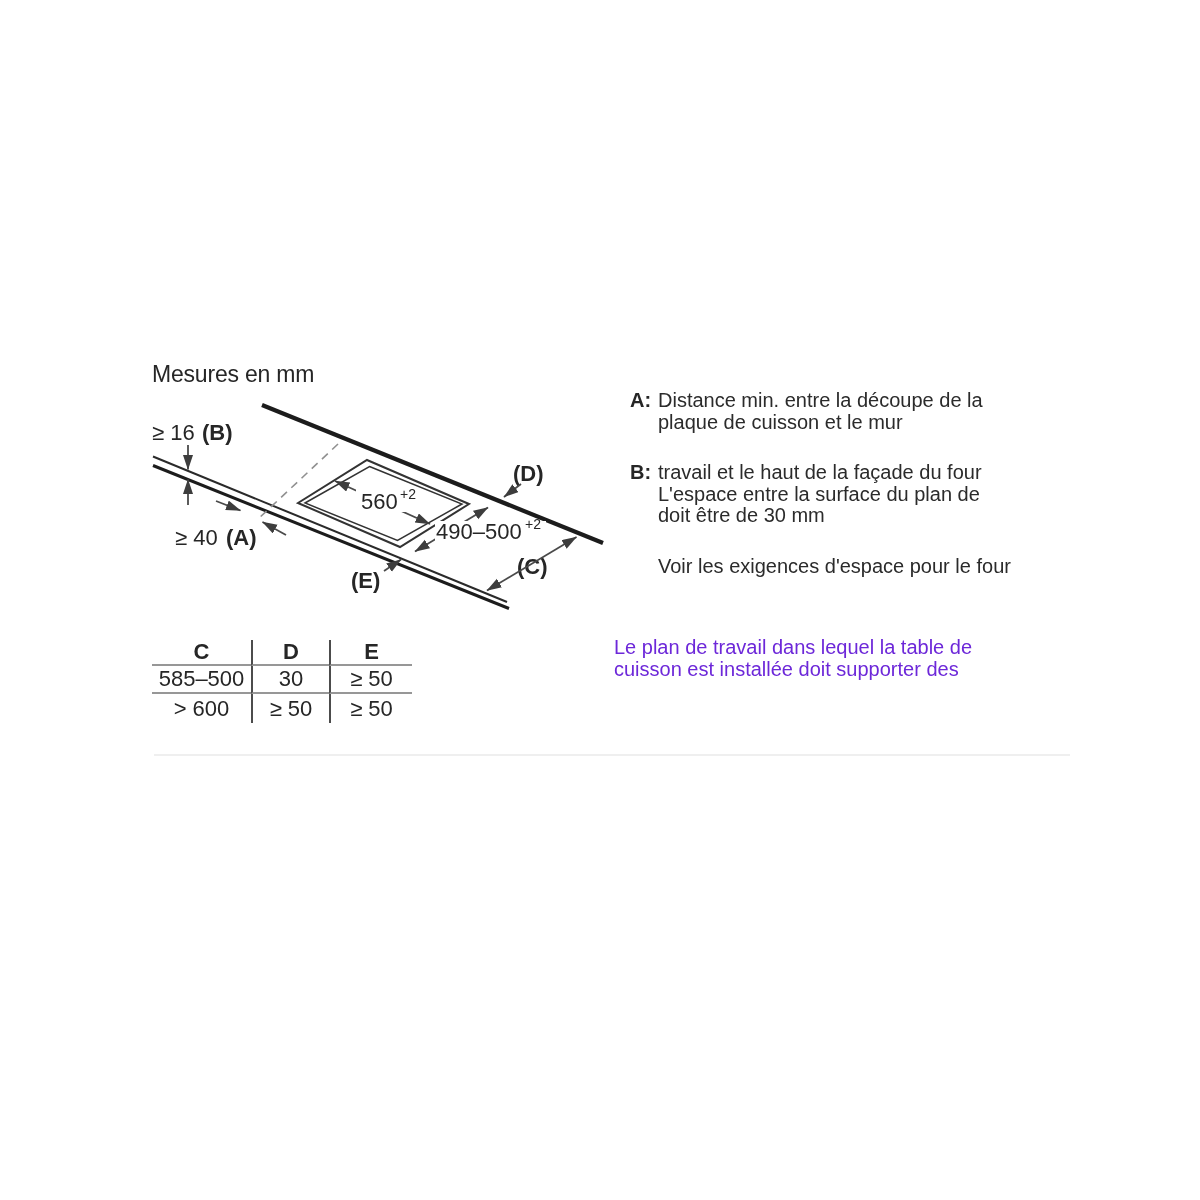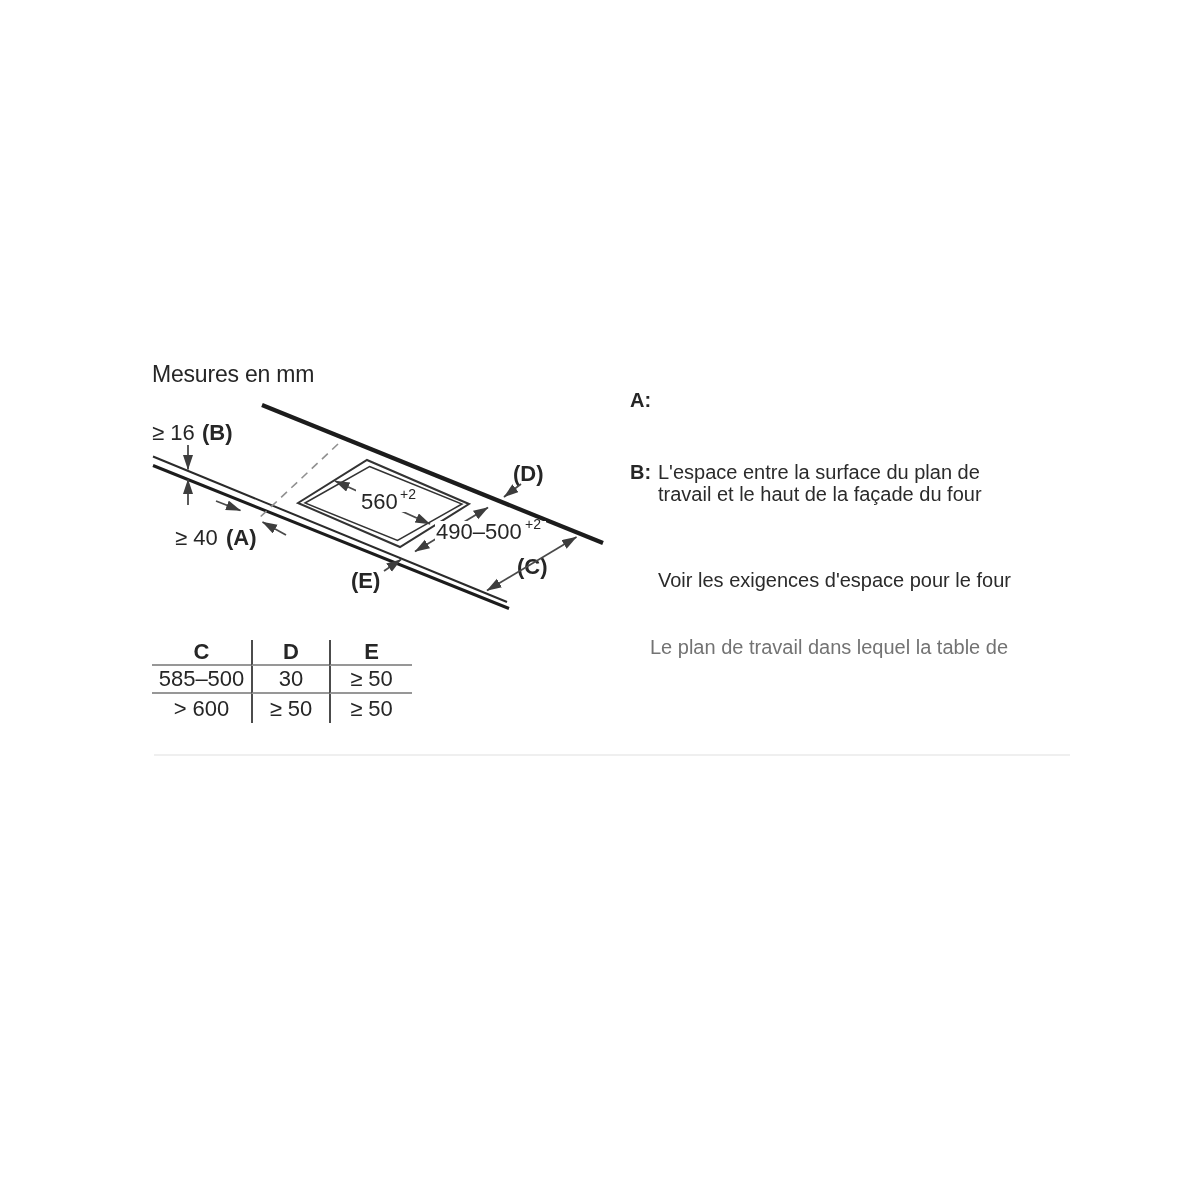--- a/index.html
+++ b/index.html
@@ -12,21 +12,21 @@
     position:absolute;left:152px;top:361px;font-size:23px;letter-spacing:-0.2px;color:#262626;
   }
   
   .note-label{
     position:absolute;left:630px;font-size:20px;font-weight:bold;line-height:21.5px;color:#262626;
   }
   .note-body{
     position:absolute;left:658px;font-size:20px;line-height:21.5px;color:#2b2b2b;white-space:nowrap;
   }
   .para{
-    position:absolute;left:650px;font-size:20px;line-height:21.5px;color:#737373;white-space:nowrap;
+    position:absolute;left:614px;font-size:20px;line-height:21.5px;color:#6d28d9;white-space:nowrap;
   }
   
   .tbl{
     position:absolute;left:152px;top:640px;
     display:grid;grid-template-columns:99px 78px 83px;grid-template-rows:26px 28px 29px;
     font-size:22px;color:#262626;
   }
   .tbl .c{display:flex;align-items:center;justify-content:center;}
   .tbl .hd{font-weight:bold;}
   .tbl .vline{border-left:2px solid #4c4c4c;}
@@ -100,27 +100,33 @@
     <div class="c hline">585–500</div>
     <div class="c hline vline">30</div>
     <div class="c hline vline">≥ 50</div>
 
     <div class="c">&gt; 600</div>
     <div class="c vline">≥ 50</div>
     <div class="c vline">≥ 50</div>
   </div>
 
   <div class="note-label" style="top:390px">A:</div>
+  <div class="note-body" style="top:390px">
+    <div>Distance min. entre la découpe de la</div>
+    <div>plaque de cuisson et le mur</div>
+  </div>
 
   <div class="note-label" style="top:462px">B:</div>
   <div class="note-body" style="top:462px">
+    <div>travail et le haut de la façade du four</div>
     <div>L'espace entre la surface du plan de</div>
-    <div>travail et le haut de la façade du four</div>
+    <div>doit être de 30 mm</div>
   </div>
 
-  <div class="note-body" style="top:570px">Voir les exigences d'espace pour le four</div>
+  <div class="note-body" style="top:556px">Voir les exigences d'espace pour le four</div>
 
   <div class="para" style="top:637px">
     <div>Le plan de travail dans lequel la table de</div>
+    <div>cuisson est installée doit supporter des</div>
   </div>
 
   <div class="card-edge"></div>
 </div>
 
 </body></html>

